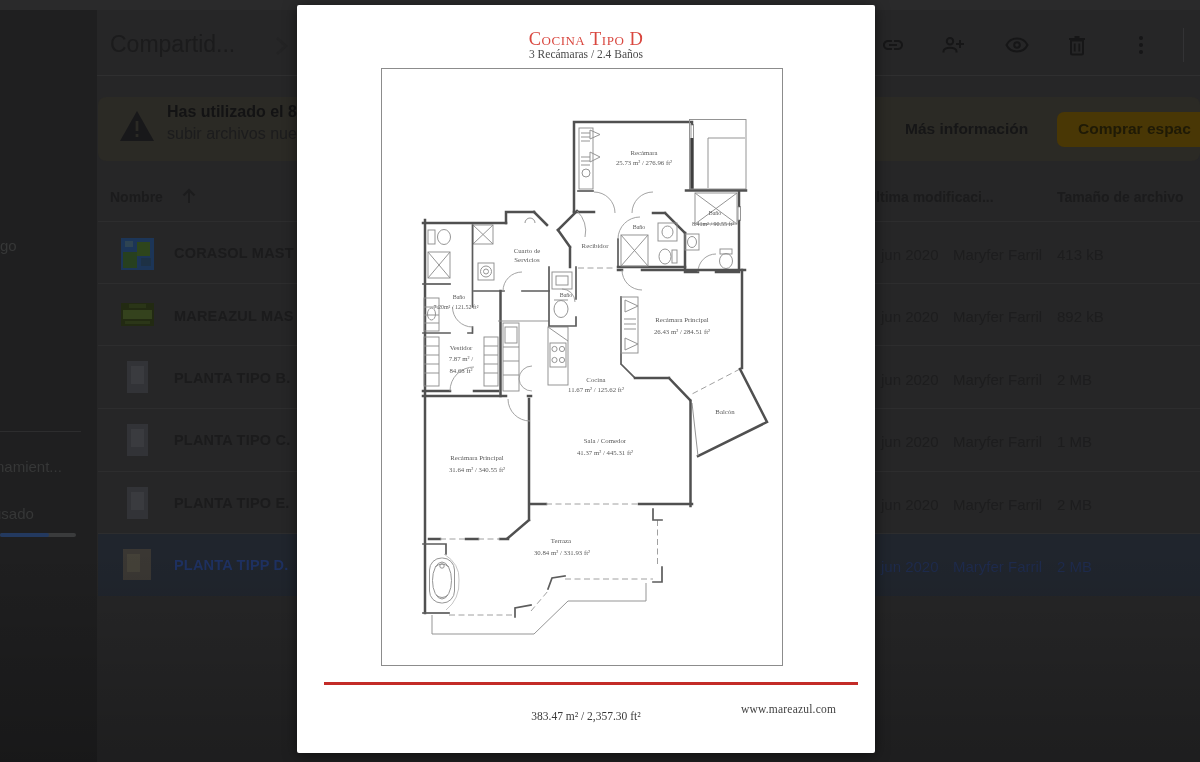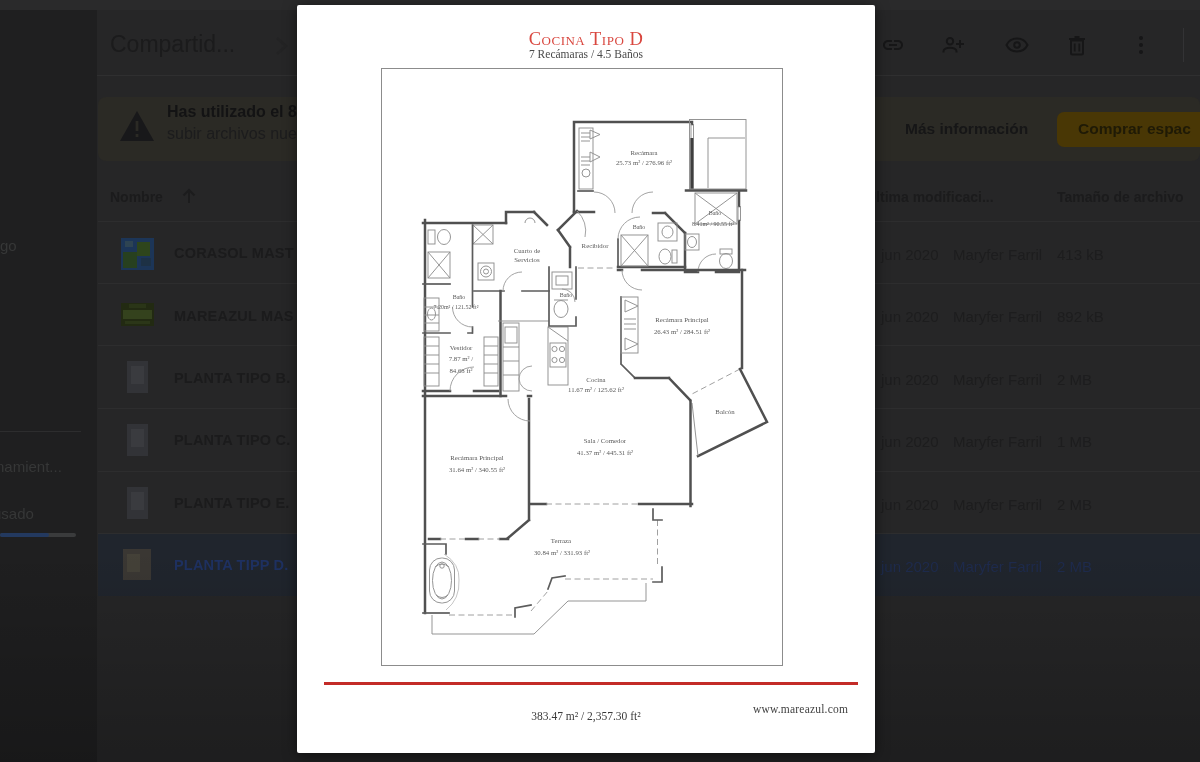--- a/index.html
+++ b/index.html
@@ -165,21 +165,21 @@
 <div class="abs" style="left:1057px;top:558px;color:#1e2b4d;font-size:15px;">2 MB</div>
 
 </div>
 
 <div class="abs" style="left:0;top:0;width:1200px;height:762px;background:linear-gradient(180deg, rgba(0,0,0,0) 72%, rgba(0,0,0,0.22) 100%);"></div>
 
 <div id="panel" class="abs" style="left:297px;top:5px;width:578px;height:748px;background:#ffffff;border-radius:2px;box-shadow:0 2px 14px rgba(0,0,0,0.5);">
 
   <div class="abs" style="left:0;top:24px;width:578px;text-align:center;font-family:'Liberation Serif',serif;font-variant:small-caps;font-size:18.5px;letter-spacing:0.5px;color:#d9473f;">Cocina Tipo D</div>
 
-  <div class="abs" style="left:0;top:43px;width:578px;text-align:center;font-family:'Liberation Serif',serif;font-size:11.5px;color:#4a4a4a;">7 Recámaras / 4.5 Baños</div>
+  <div class="abs" style="left:0;top:43px;width:578px;text-align:center;font-family:'Liberation Serif',serif;font-size:11.5px;color:#4a4a4a;">3 Recámaras / 2.4 Baños</div>
 
   <div id="planbox" class="abs" style="left:84px;top:63px;width:400px;height:596px;border:1px solid #8c8c8c;">
   <svg width="400" height="596" viewBox="0 0 400 596" style="position:absolute;left:0;top:0;filter:blur(0.28px);">
     <style>
       .w3{stroke:#505050;stroke-width:2.5;fill:none;stroke-linecap:square;}
       .w2{stroke:#5c5c5c;stroke-width:1.7;fill:none;stroke-linecap:square;}
       .w1{stroke:#8f8f8f;stroke-width:0.95;fill:none;}
       .dsh{stroke:#a0a0a0;stroke-width:1;fill:none;stroke-dasharray:6 3.5;}
       .arc{stroke:#999999;stroke-width:0.9;fill:none;}
       .lbl{fill:#5a5a5a;font-family:"Liberation Serif",serif;font-size:6.8px;text-anchor:middle;}
@@ -470,14 +470,14 @@
 
     <path class="w1" stroke="#b0b0b0" d="M50,546 V565 H152 L186,532 H264 V514"></path>
   </svg>
   </div>
 
   <div class="abs" style="left:27px;top:677px;width:534px;height:2.5px;background:#c32b28;"></div>
 
 
   <div class="abs" style="left:0;top:705px;width:578px;text-align:center;font-family:'Liberation Serif',serif;font-size:11.5px;color:#3a3a3a;">383.47 m² / 2,357.30 ft²</div>
 
-  <div class="abs" style="left:456px;top:698px;width:112px;font-family:'Liberation Serif',serif;font-size:11.5px;letter-spacing:0.2px;color:#414141;">www.mareazul.com</div>
+  <div class="abs" style="left:444px;top:698px;width:112px;font-family:'Liberation Serif',serif;font-size:11.5px;letter-spacing:0.2px;color:#414141;">www.mareazul.com</div>
 </div>
 
 </body></html>

